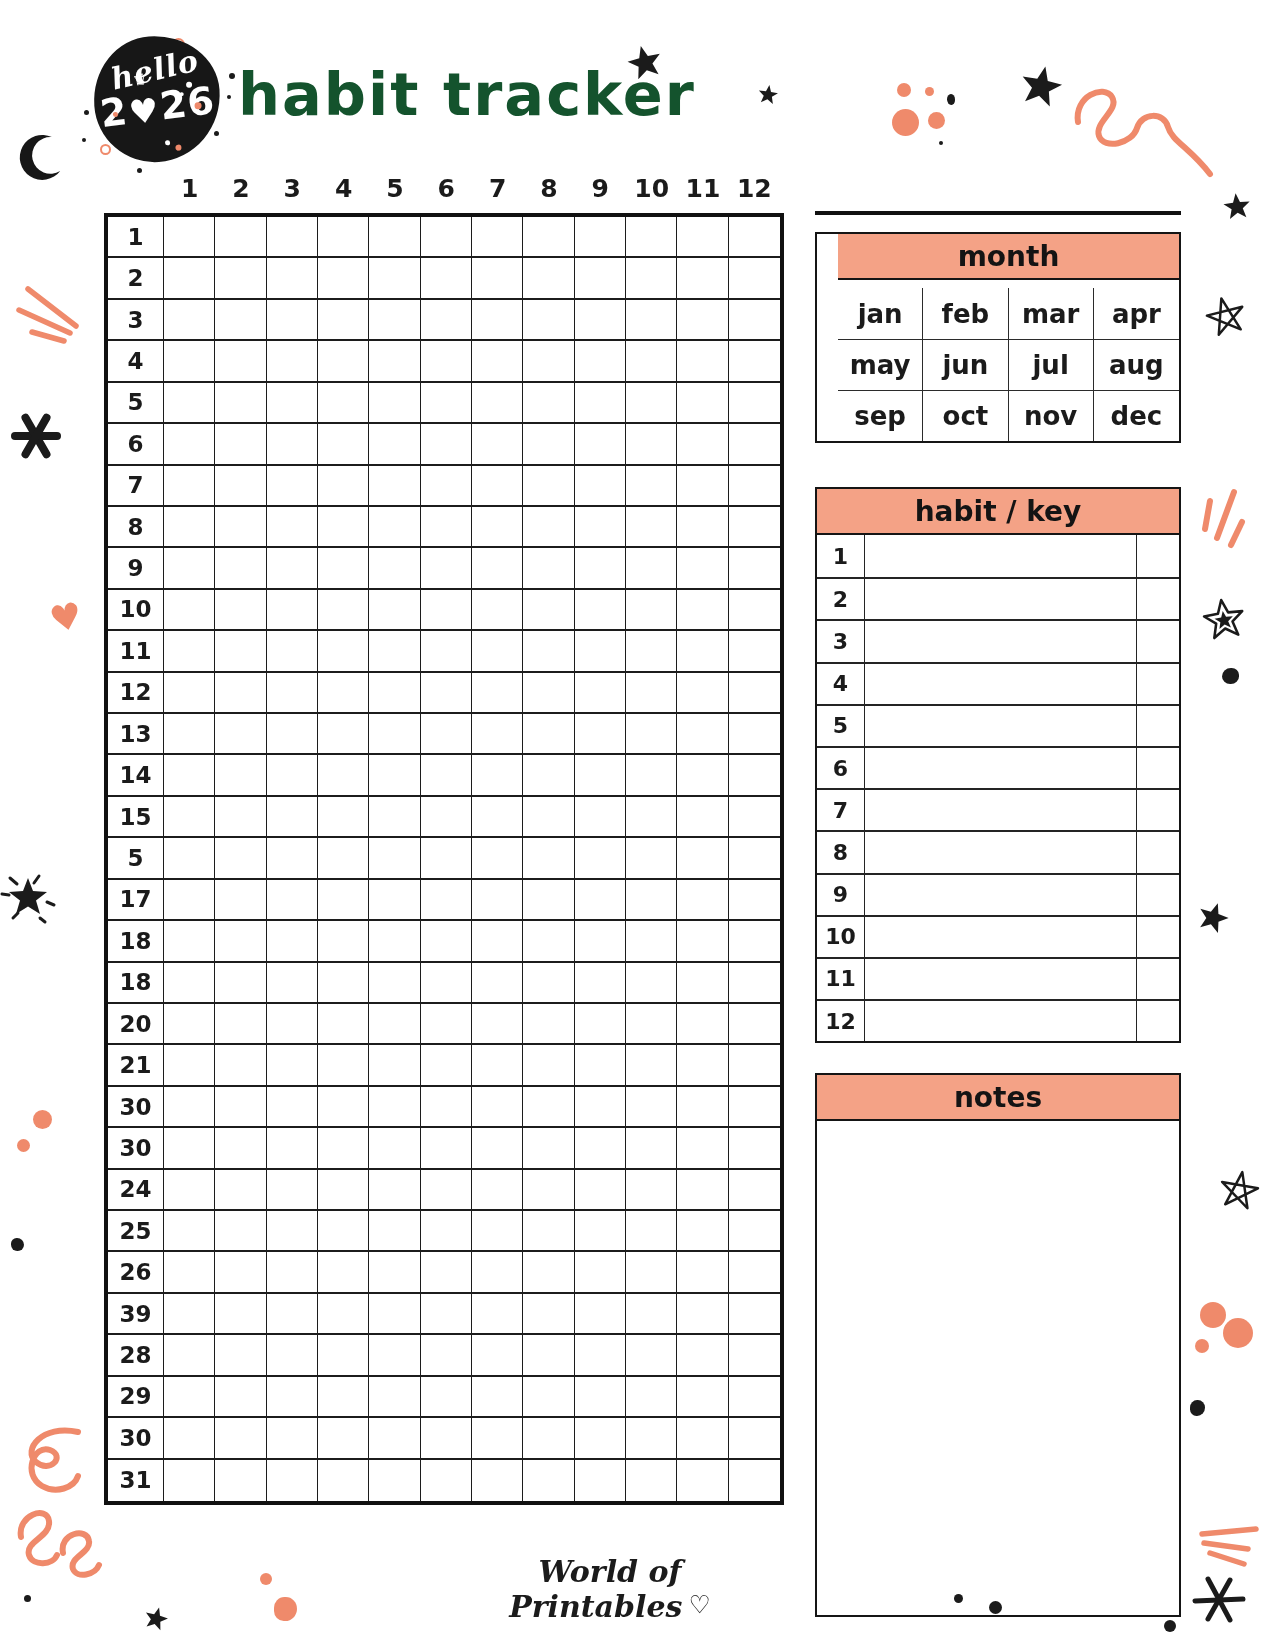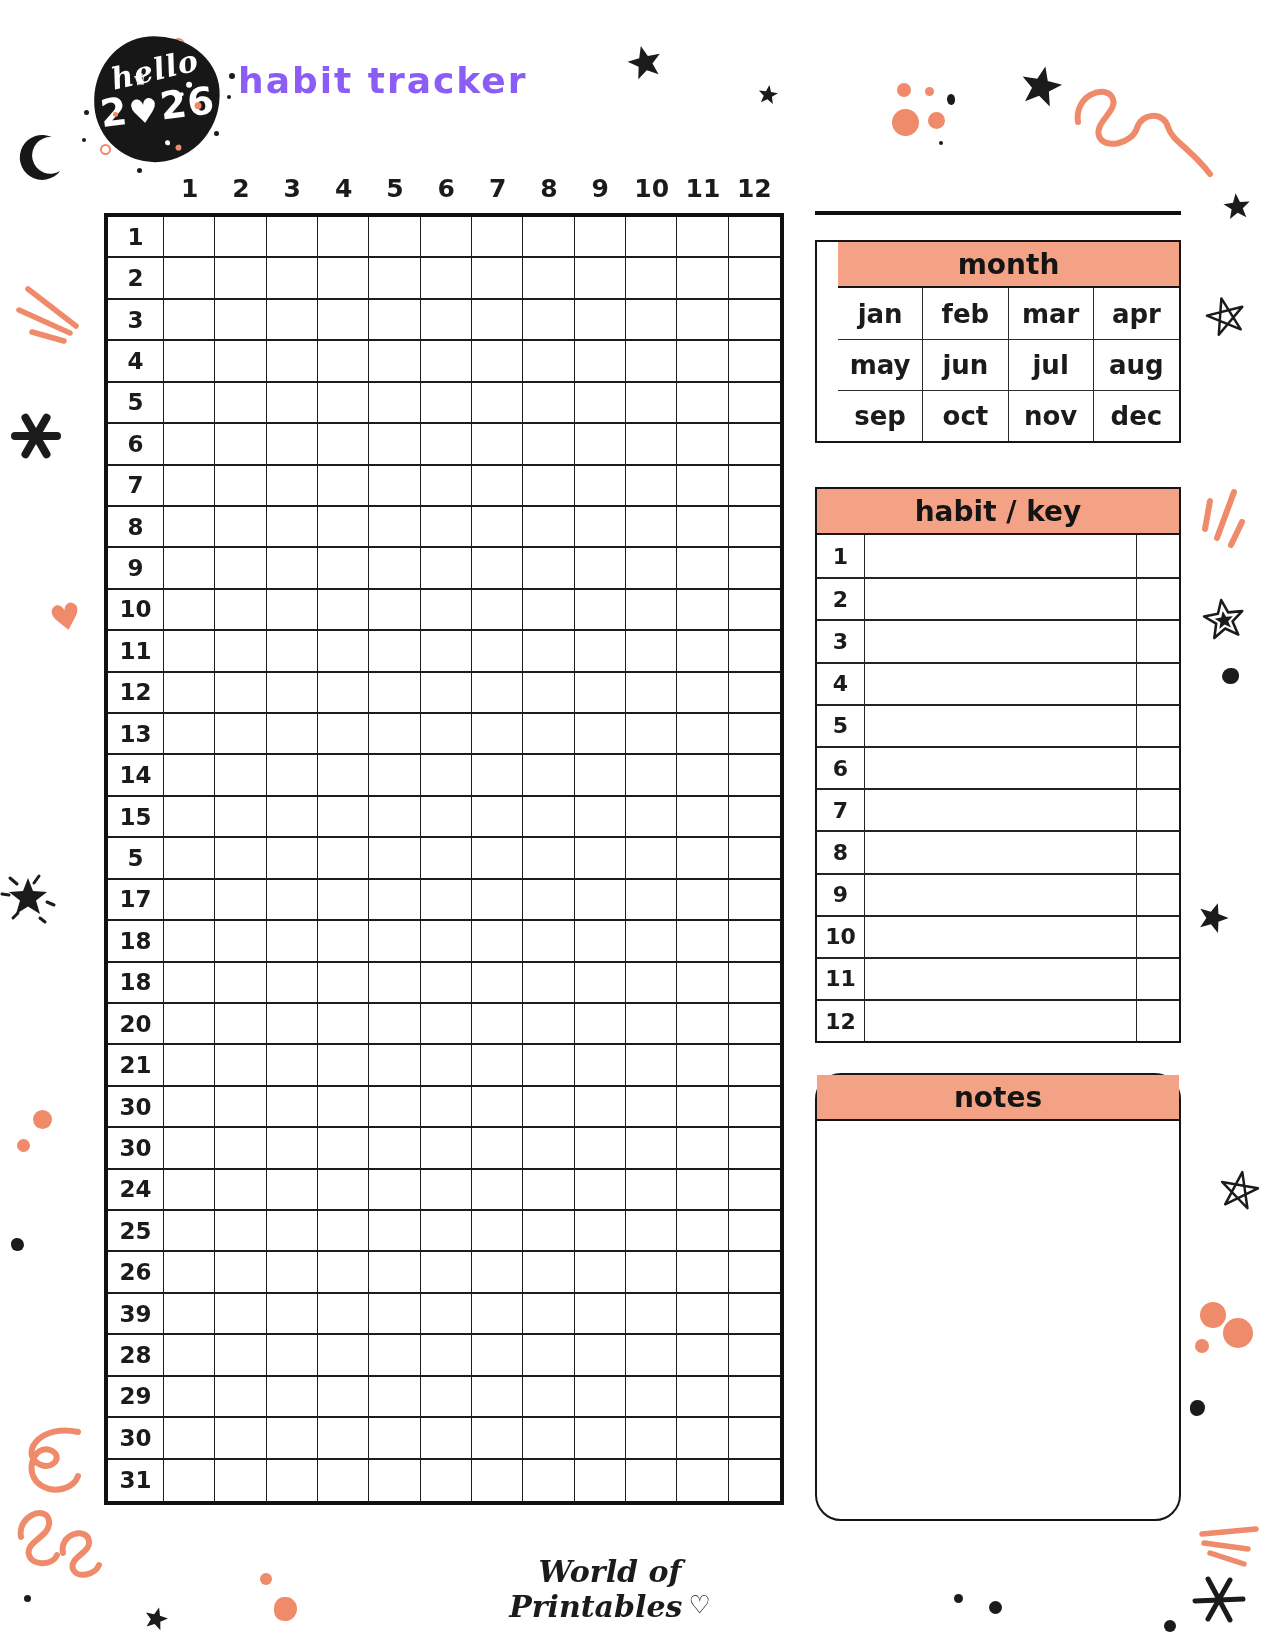--- a/index.html
+++ b/index.html
@@ -31,21 +31,21 @@
     transform:rotate(-3deg);
   }
   .badge-heart-wrap { position:relative; display:inline-block; margin:0 1px; }
   .badge-heart { font-size:33px; line-height:1; position:relative; top:1px; }
   .badge-crown {
     position:absolute; top:-15px; left:50%; transform:translateX(-50%);
     font-size:16px; color:#fff; line-height:1;
   }
   .page-title {
     position:absolute; left:238px; top:60px;
-    font-size:36px; font-weight:bold; letter-spacing:2px; color:#8b5cf6;
+    font-size:59px; font-weight:bold; letter-spacing:2px; color:#14532d;
   }
 
   
   .grid-col-headers {
     position:absolute; left:164px; top:172px; width:616px; height:34px;
     display:grid; grid-template-columns:repeat(12,1fr);
   }
   .gc { text-align:center; font-size:25px; font-weight:bold; line-height:34px; }
   .habit-grid {
     position:absolute; left:104px; top:213px; width:680px; height:1292px;
@@ -59,38 +59,38 @@
   .mg-num { display:flex; align-items:center; justify-content:center; font-size:23px; font-weight:bold; }
 
   
   .top-rule { position:absolute; left:815px; top:211px; width:366px; border-top:4px solid #111; }
   .side-table { position:absolute; left:815px; width:366px; border:2.5px solid #151515; background:#fff; }
   .tbl-header {
     height:46px; background:#F4A286; border-bottom:2px solid #151515;
     display:flex; align-items:center; justify-content:center;
     font-size:28px; font-weight:bold; color:#141414;
   }
-  .month-table { top:240px;padding-left:21px; }
+  .month-table { top:232px;padding-left:21px; }
   .month-grid { display:grid; grid-template-columns:repeat(4,1fr); }
   .month-cell {
     height:51px; display:flex; align-items:center; justify-content:center;
     font-size:26px; font-weight:bold;
     border-right:1.5px solid #2b2b2b; border-top:1.5px solid #2b2b2b;
   }
   .month-cell:nth-child(4n) { border-right:none; }
-  .month-cell:nth-child(-n+4) { border-top:none; }
+  .month-cell:nth-child(-n+4) { border-top:none;margin-top:8px; }
 
   .habit-table { top:487px;text-align:center; }
   .habit-rows { display:grid; grid-template-columns:48px 1fr 42px; grid-auto-rows:42.2px; }
   .hb-cell { border-right:1.5px solid #242424; border-top:2px solid #242424; }
   .hb-cell:nth-child(3n) { border-right:none; }
   .hb-cell:nth-child(-n+3) { border-top:none; }
   .hb-num { display:flex; align-items:center; justify-content:center; font-size:22px; font-weight:bold; }
 
-  .notes-box { top:1073px; height:448px; border-width:2px;border-radius:26px; }
+  .notes-box { top:1073px; height:544px; border-width:2px; }
 
   
   .footer {
     position:absolute; left:445px; top:1554px; width:330px; text-align:center;
     font-family:"DejaVu Serif", serif; font-style:italic; font-weight:bold;
     font-size:30px; color:#1b1b1b; letter-spacing:0px;
   }
   .footer .heart-outline { font-size:25px; position:relative; top:-4px; margin-left:6px; font-style:normal; }
 
   

